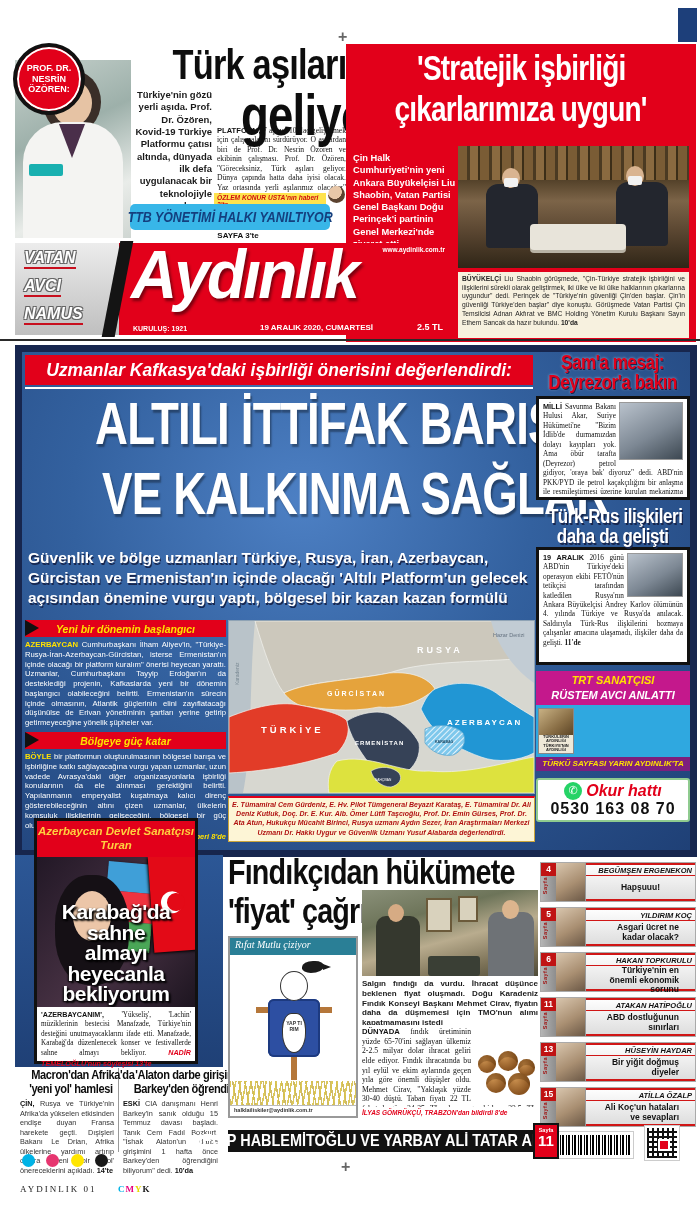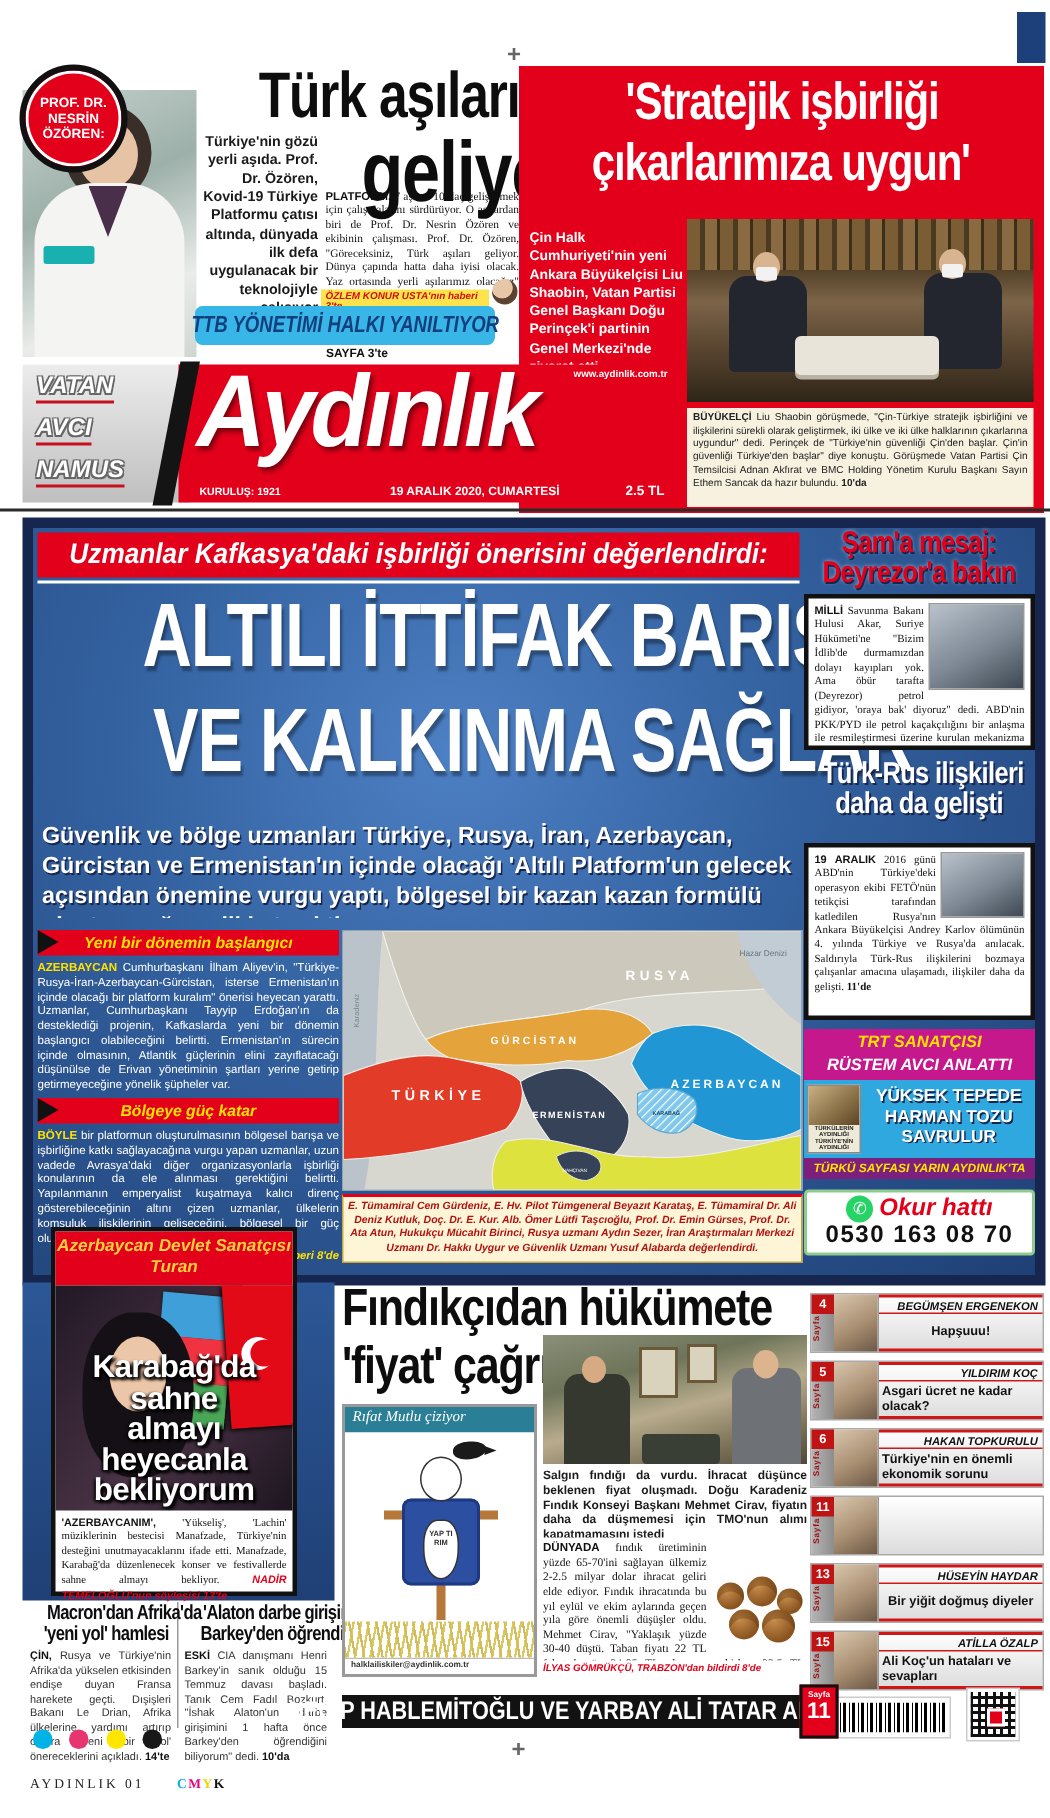--- a/index.html
+++ b/index.html
@@ -140,22 +140,22 @@
   .ccard{display:flex;height:40px;background:linear-gradient(#ffffff,#dcdcdc);border:1px solid #aaa}
   .cstrip{position:relative;width:15px;background:linear-gradient(90deg,#b5b5b5,#8d8d8d)}
   .cstrip .num{position:absolute;top:0;left:0;right:0;height:13px;background:#c01313;color:#fff;
         font-size:8.5px;font-weight:bold;text-align:center;line-height:13px}
   .cstrip .sv{position:absolute;left:1px;top:14px;writing-mode:vertical-rl;transform:rotate(180deg);
         font-size:5.5px;font-weight:bold;color:#a01010;letter-spacing:.5px}
   .cphoto{width:30px;background:linear-gradient(150deg,#d9c6ae 0%,#a98f72 55%,#6b5846 100%);border-right:1px solid #999}
   .cmain{flex:1;border-top:2px solid #d01616;border-bottom:2px solid #d01616;display:flex;flex-direction:column}
   .cname{font-size:7.5px;font-weight:bold;font-style:italic;text-align:right;padding:1px 3px 0 0;
          border-bottom:1px solid #d01616;color:#111}
-  .ctitle{flex:1;font-size:8.5px;font-weight:bold;color:#111;text-align:left;line-height:1.12;
-          display:flex;align-items:center;justify-content:center;padding:0 2px}
+  .ctitle{flex:1;font-size:8.5px;font-weight:bold;color:#111;text-align:right;line-height:1.12;
+          display:flex;align-items:center;justify-content:center;padding:0 16px}
 
   .barcode{background:repeating-linear-gradient(90deg,#000 0 1px,#fff 1px 2px,#000 2px 4px,#fff 4px 6px);
            border:3px solid #fff;outline:1px solid #ccc}
   .qr{background-image:repeating-linear-gradient(0deg,#111 0 2px,transparent 2px 5px),
                        repeating-linear-gradient(90deg,#111 0 2px,#fff 2px 5px);border:2px solid #fff;outline:1px solid #ccc}
   .qr .c{position:absolute;left:11px;top:11px;width:12px;height:12px;background:#e2001a;border:2px solid #fff}
 </style>
 </head>
 <body>
 
@@ -299,35 +299,34 @@
     <div class="a" style="left:514px;top:0;width:154px;height:498px">
       <div class="rc-title rc-red"><span class="cond" style="display:inline-block;transform:scaleX(.85)">Şam'a mesaj:</span></div>
       <div class="rc-title rc-red"><span class="cond" style="display:inline-block;transform:scaleX(.85)">Deyrezor'a bakın</span></div>
       <div class="rcbox" style="height:104px;margin-top:3px">
         <span class="fl" style="width:64px;height:58px"></span>
         <span class="rc-lead">MİLLİ</span><span> Savunma Bakanı Hulusi Akar, Suriye Hükümeti'ne "Bizim İdlib'de durmamızdan dolayı kayıpları yok. Ama öbür tarafta (Deyrezor) petrol gidiyor, 'oraya bak' diyoruz" dedi. ABD'nin PKK/PYD ile petrol kaçakçılığını bir anlaşma ile resmileştirmesi üzerine kurulan mekanizma da işlemeye başladı.</span>
         <b> <span>9'da</span></b>
       </div>
       <div class="rc-title rc-white" style="margin-top:6px"><span class="cond" style="display:inline-block;transform:scaleX(.85)">Türk-Rus ilişkileri</span></div>
       <div class="rc-title rc-white"><span class="cond" style="display:inline-block;transform:scaleX(.85)">daha da gelişti</span></div>
-      <div class="rcbox" style="height:118px;margin-top:15px">
+      <div class="rcbox" style="height:118px;margin-top:0">
         <span class="fl" style="width:56px;height:44px"></span>
         <span class="rc-lead">19 ARALIK</span><span> 2016 günü ABD'nin Türkiye'deki operasyon ekibi FETÖ'nün tetikçisi tarafından katledilen Rusya'nın Ankara Büyükelçisi Andrey Karlov ölümünün 4. yılında Türkiye ve Rusya'da anılacak. Saldırıyla Türk-Rus ilişkilerini bozmaya çalışanlar amacına ulaşamadı, ilişkiler daha da gelişti.</span>
         <b> <span>11'de</span></b>
       </div>
       <div class="trt" style="height:34px;margin-top:6px">
         <span style="color:#ffe100">TRT SANATÇISI</span>
         <span style="color:#fff">RÜSTEM AVCI ANLATTI</span>
       </div>
       <div class="song" style="height:52px">
         <div class="thumb">
           <div class="art"></div>
           <div class="lbl">TÜRKÜLERİN AYDINLIĞI TÜRKİYE'NİN AYDINLIĞI</div>
         </div>
-        <div class="songtxt">YÜKSEK TEPEDE HARMAN TOZU SAVRULUR</div>
       </div>
       <div class="purple" style="height:14px">
           <span>TÜRKÜ SAYFASI YARIN AYDINLIK'TA</span>
         </div>
       <div class="okur" style="height:44px;margin-top:7px">
         <div style="display:flex;align-items:center">
           <span class="wa">✆</span>
           <span style="color:#e2001a;font-weight:bold;font-style:italic;font-size:16px">Okur hattı</span>
         </div>
         <div style="font-weight:bold;font-size:16px;color:#111;letter-spacing:1px">0530 163 08 70</div>
@@ -480,20 +479,24 @@
           <div class="cname">HAKAN TOPKURULU</div>
           <div class="ctitle">Türkiye'nin en önemli ekonomik sorunu</div>
         </div>
     </div>
     <div class="ccard">
       <div class="cstrip">
           <span class="num">11</span>
           <span class="sv">Sayfa</span>
         </div>
       <div class="cphoto"></div>
+      <div class="cmain">
+          <div class="cname">ATAKAN HATİPOĞLU</div>
+          <div class="ctitle">ABD dostluğunun sınırları</div>
+        </div>
     </div>
     <div class="ccard">
       <div class="cstrip">
           <span class="num">13</span>
           <span class="sv">Sayfa</span>
         </div>
       <div class="cphoto"></div>
       <div class="cmain">
           <div class="cname">HÜSEYİN HAYDAR</div>
           <div class="ctitle">Bir yiğit doğmuş diyeler</div>

